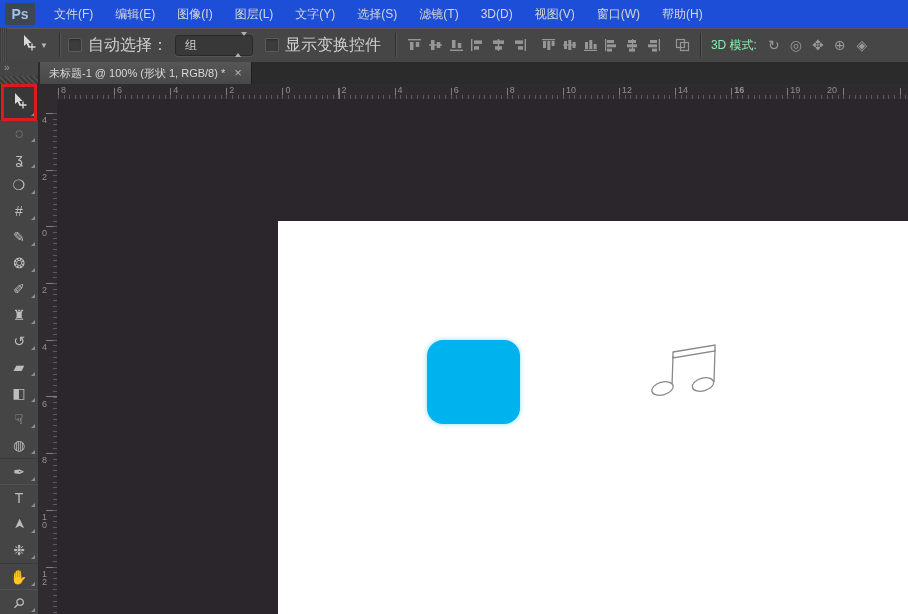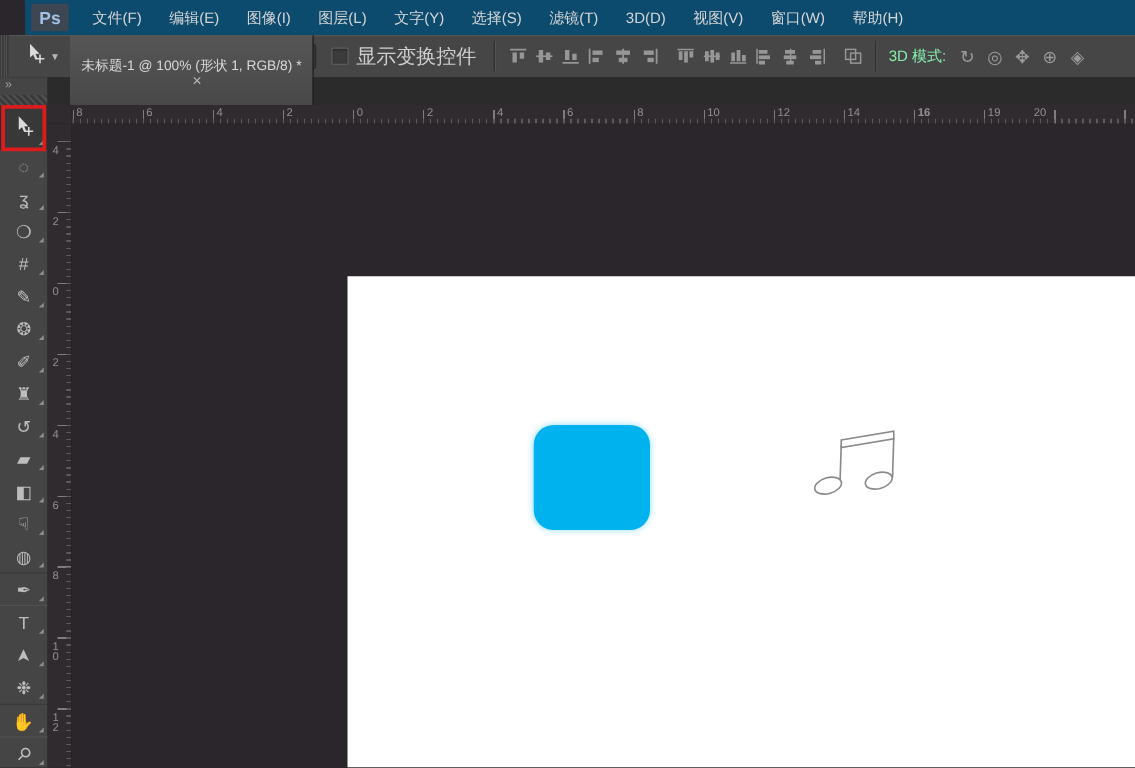--- a/index.html
+++ b/index.html
@@ -1,21 +1,21 @@
 <!DOCTYPE html>
 <html><head>
 <meta charset="utf-8">
 <style>
   html,body{margin:0;padding:0;width:908px;height:614px;overflow:hidden;
     font-family:"Liberation Sans","DejaVu Sans",sans-serif;background:#2a262b;}
   #root{position:absolute;inset:0;width:908px;height:614px;}
 
   
-  #menubar{position:absolute;left:0;top:0;right:0;height:28px;background:#0c4a6e;
-    border-bottom:1px solid #2e2e2e;display:flex;align-items:center;margin-left:20px;}
+  #menubar{position:absolute;left:0;top:0;right:0;height:28px;background:#1d4ed8;
+    border-bottom:1px solid #2e2e2e;display:flex;align-items:center;}
   #ps-logo{width:30px;height:22px;margin-left:5px;margin-right:8px;background:#3e4651;
     border-radius:2px;display:flex;align-items:center;justify-content:center;
     color:#a3c1e6;font-weight:bold;font-size:14px;}
   .menu-item{color:#d6d6d6;font-size:12px;padding:0 11px;height:28px;line-height:28px;cursor:default;}
 
   
   #optionsbar{position:absolute;left:0;top:28px;right:0;height:34px;background:#464646;
     border-bottom:1px solid #222;display:flex;align-items:center;box-shadow:inset 0 1px 0 #555;}
   #grip{width:7px;height:100%;background:repeating-linear-gradient(90deg,#3c3c3c 0 1px,#505050 1px 2px);}
   .opt-sep{width:1px;height:24px;background:#2e2e2e;border-right:1px solid #565656;margin:0 7px;}
@@ -40,21 +40,21 @@
 
   
   #toolbar-header{position:absolute;left:0;top:62px;width:38px;height:22px;background:#454545;
     border-right:1px solid #2a2a2a;}
   #collapse{position:absolute;left:4px;top:0px;color:#9a9a9a;font-size:10px;}
   #toolbar-hatch{position:absolute;left:0;bottom:0;width:38px;height:8px;
     background:repeating-linear-gradient(45deg,#4e4e4e 0 2px,#3a3a3a 2px 4px);}
   #tabbar{position:absolute;left:38px;top:62px;right:0;height:22px;background:#2b2b2b;
     display:flex;align-items:flex-end;}
   #doc-tab{height:22px;background:linear-gradient(#565656,#484848);display:flex;align-items:center;
-    padding:17px 9px;margin-left:18px;border-right:1px solid #1f1f1f;flex-direction:column;}
+    padding:0 9px;margin-left:2px;border-right:1px solid #1f1f1f;}
   #doc-tab .title{color:#d8d8d8;font-size:11px;white-space:nowrap;}
   #tab-close{color:#b5b5b5;font-size:13px;margin-left:9px;line-height:10px;}
 
   
   #toolbar{position:absolute;left:0;top:84px;width:38px;bottom:0;background:#454545;
     border-right:1px solid #2a2a2a;}
   .tool{height:26px;display:flex;align-items:center;justify-content:center;position:relative;
     color:#bdbdbd;font-size:14px;}
   .tool.first{height:36px;background:#383838;box-shadow:inset 0 0 0 1px #2c2c2c;}
   .tool::after{content:"";position:absolute;right:3px;bottom:4px;

